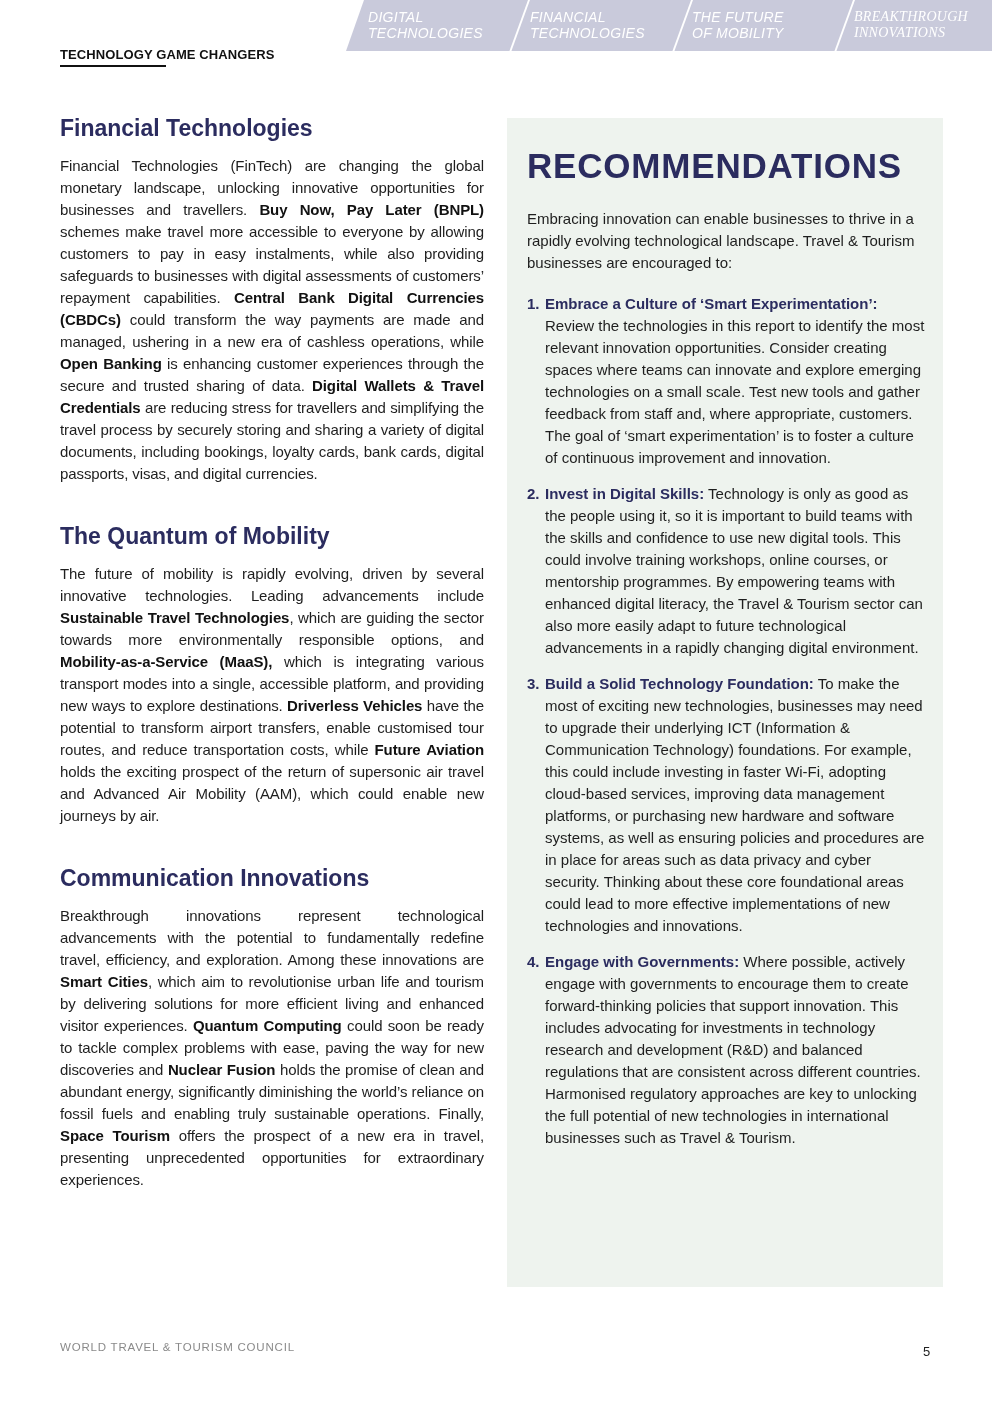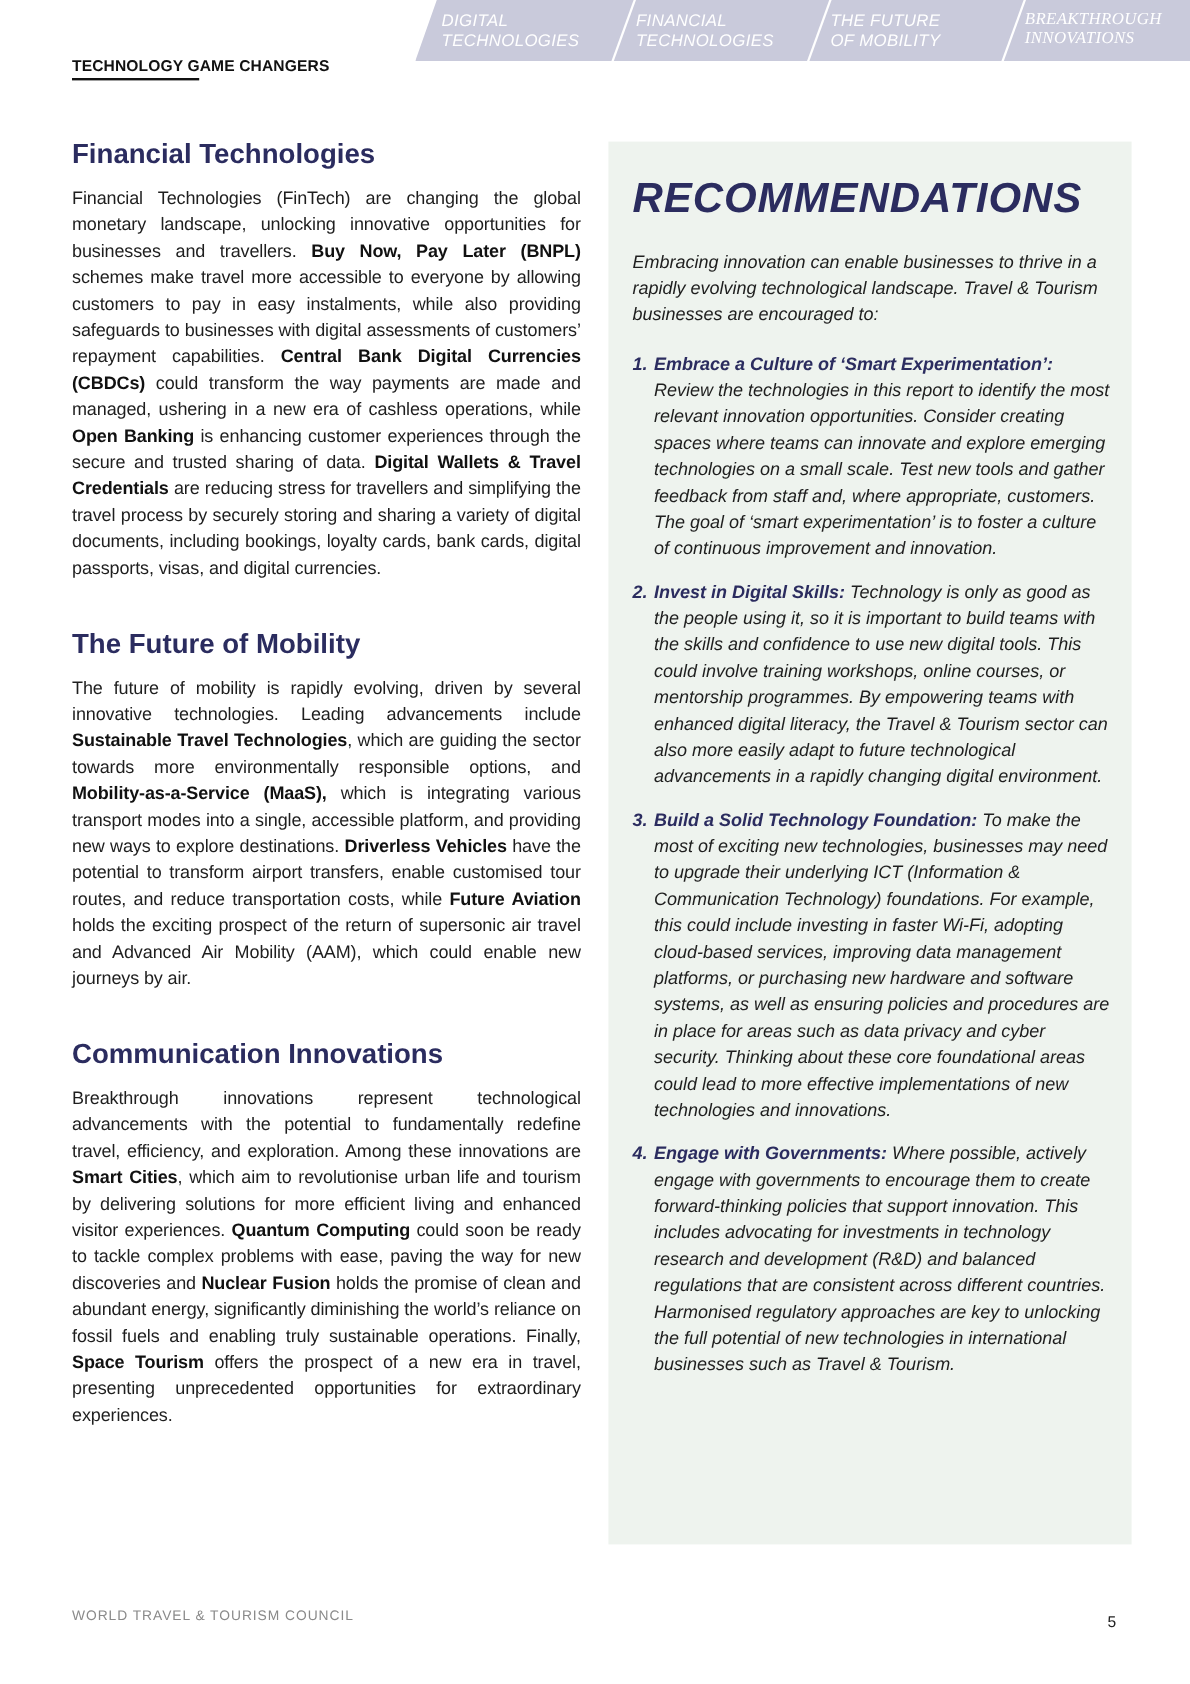--- a/index.html
+++ b/index.html
@@ -40,21 +40,20 @@
     }
     .section p {
       margin: 0; font-size: 15px; line-height: 22px; text-align: justify; color: #1e1e1e;
       letter-spacing: -0.1px;
     }
     .section p b { color: #111111; }
     
     .rec-box {
       position: absolute; left: 507px; top: 118px; width: 436px; height: 1169px;
       background: #eef3ee;
-      font-style: italic;
     }
     .rec-title {
       position: absolute; left: 20px; top: 28px;
       font-size: 35px; font-weight: bold; color: #2b2c5f; letter-spacing: 0.8px;
     }
     .rec-intro {
       position: absolute; left: 20px; top: 90px; width: 400px;
       font-size: 15px; line-height: 22px; color: #1e1e1e;
     }
     .rec-list { position: absolute; left: 20px; top: 175px; width: 400px; margin: 0; padding: 0; list-style: none; }
@@ -94,21 +93,21 @@
 
 <div class="section-label">TECHNOLOGY GAME CHANGERS</div>
 <div class="section-underline"></div>
 
 <div class="left-col">
   <div class="section">
     <h2>Financial Technologies</h2>
     <p><span>Financial Technologies (FinTech) are changing the global monetary landscape, unlocking innovative opportunities for businesses and travellers. </span><b>Buy Now, Pay Later (BNPL)</b><span> schemes make travel more accessible to everyone by allowing customers to pay in easy instalments, while also providing safeguards to businesses with digital assessments of customers’ repayment capabilities. </span><b>Central Bank Digital Currencies (CBDCs)</b><span> could transform the way payments are made and managed, ushering in a new era of cashless operations, while </span><b>Open Banking</b><span> is enhancing customer experiences through the secure and trusted sharing of data. </span><b>Digital Wallets &amp; Travel Credentials</b><span> are reducing stress for travellers and simplifying the travel process by securely storing and sharing a variety of digital documents, including bookings, loyalty cards, bank cards, digital passports, visas, and digital currencies.</span></p>
   </div>
   <div class="section">
-    <h2>The Future of Mobility</h2>
+    <h2>The Quantum of Mobility</h2>
     <p><span>The future of mobility is rapidly evolving, driven by several innovative technologies. Leading advancements include </span><b>Sustainable Travel Technologies</b><span>, which are guiding the sector towards more environmentally responsible options, and </span><b>Mobility-as-a-Service (MaaS),</b><span> which is integrating various transport modes into a single, accessible platform, and providing new ways to explore destinations. </span><b>Driverless Vehicles</b><span> have the potential to transform airport transfers, enable customised tour routes, and reduce transportation costs, while </span><b>Future Aviation</b><span> holds the exciting prospect of the return of supersonic air travel and Advanced Air Mobility (AAM), which could enable new journeys by air.</span></p>
   </div>
   <div class="section">
     <h2>Communication Innovations</h2>
     <p><span>Breakthrough innovations represent technological advancements with the potential to fundamentally redefine travel, efficiency, and exploration. Among these innovations are </span><b>Smart Cities</b><span>, which aim to revolutionise urban life and tourism by delivering solutions for more efficient living and enhanced visitor experiences. </span><b>Quantum Computing</b><span> could soon be ready to tackle complex problems with ease, paving the way for new discoveries and </span><b>Nuclear Fusion</b><span> holds the promise of clean and abundant energy, significantly diminishing the world’s reliance on fossil fuels and enabling truly sustainable operations. Finally, </span><b>Space Tourism</b><span> offers the prospect of a new era in travel, presenting unprecedented opportunities for extraordinary experiences.</span></p>
   </div>
 </div>
 
 <div class="rec-box">
   <div class="rec-title">RECOMMENDATIONS</div>

